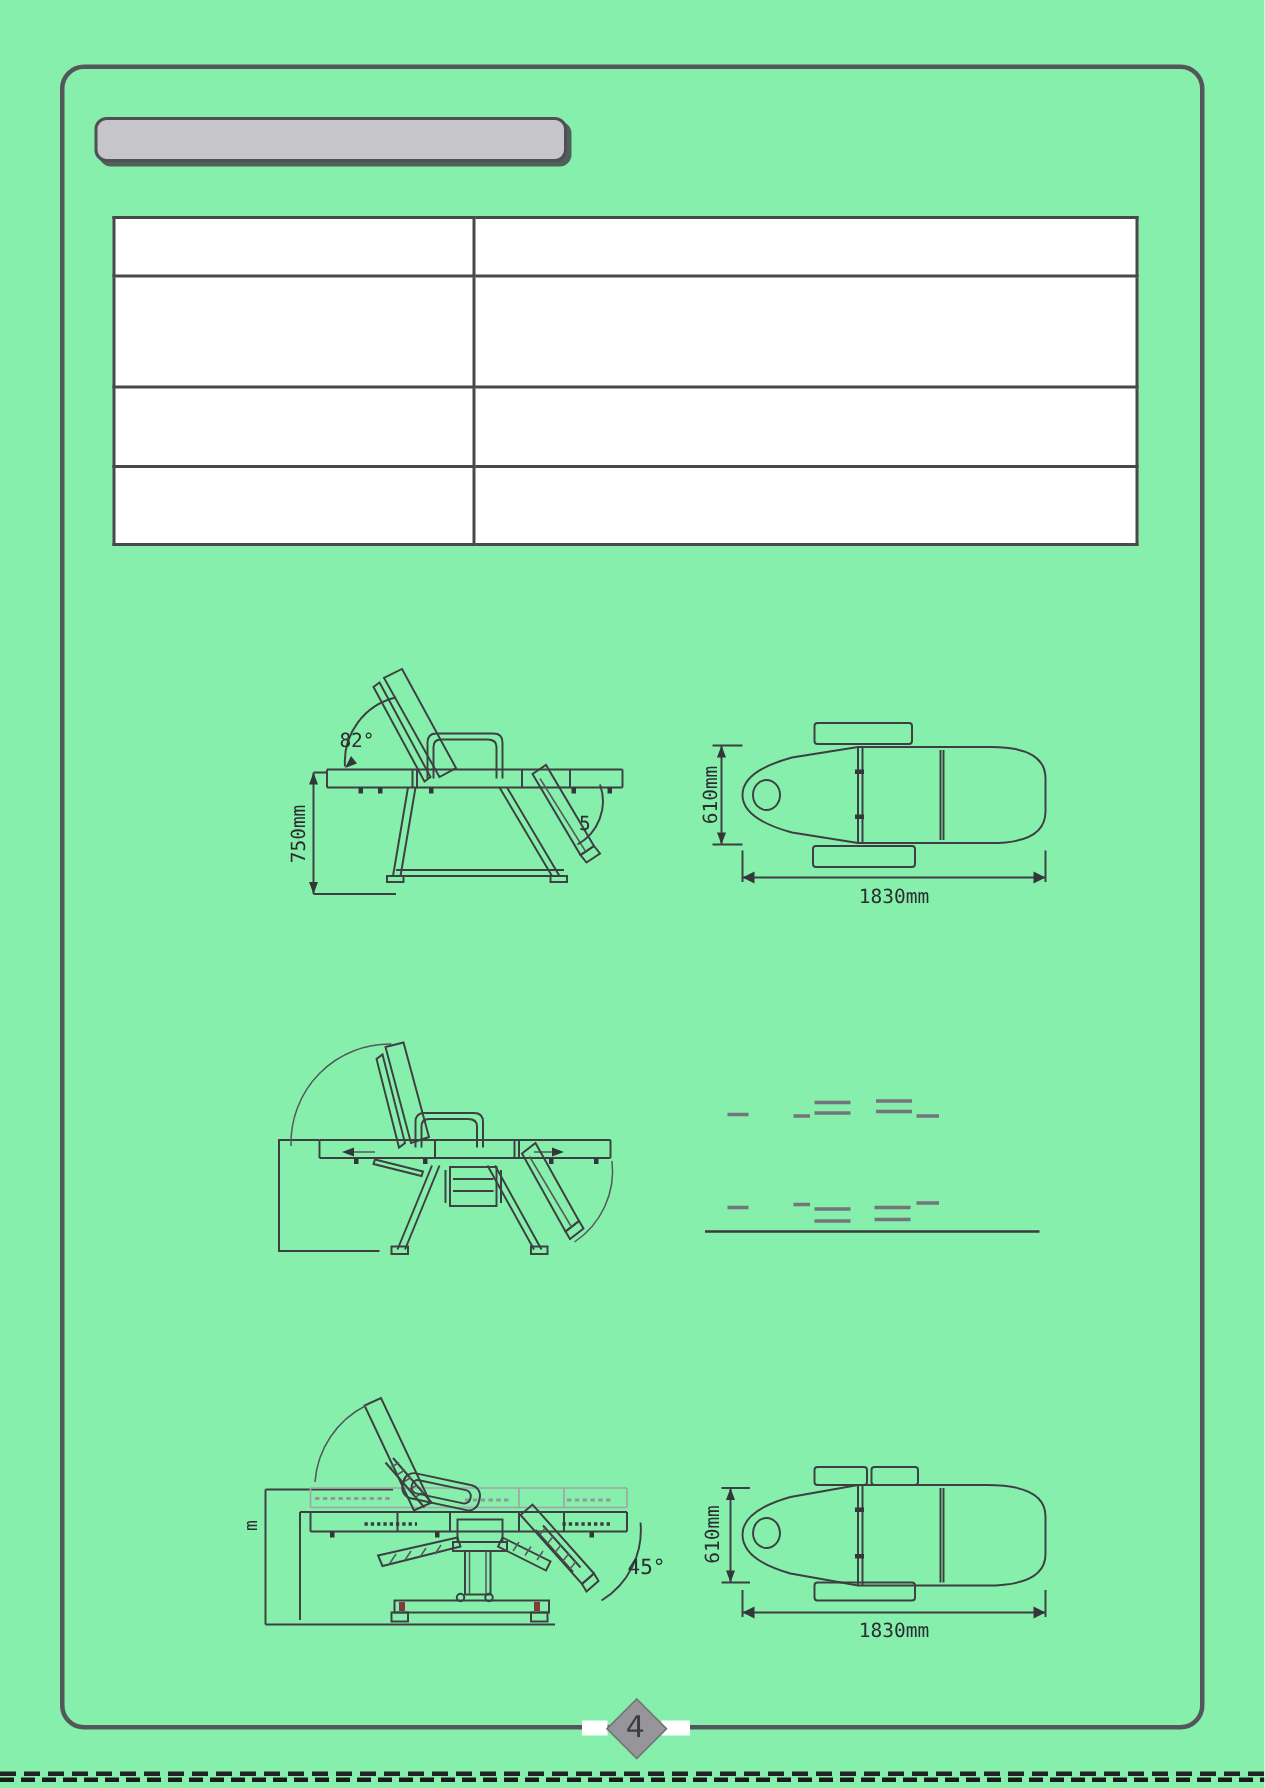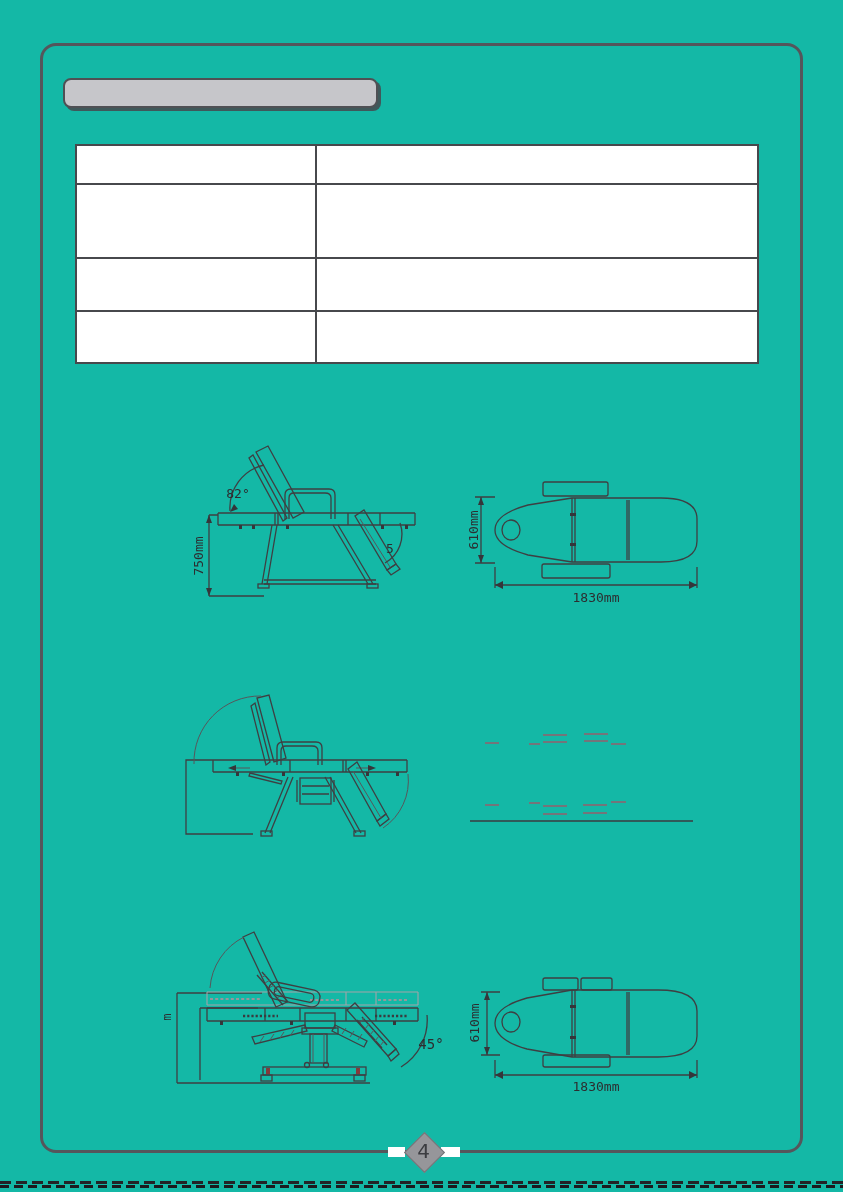--- a/index.html
+++ b/index.html
@@ -1,16 +1,16 @@
 <!DOCTYPE html>
 <html><head>
 <meta charset="utf-8">
 <style>
   html,body{margin:0;padding:0;background:#ffffff;}
-  .page{position:relative;width:843px;height:1192px;background:#14b8a6;overflow:hidden;
+  .page{position:relative;width:843px;height:1192px;background:#86efac;overflow:hidden;
         font-family:"DejaVu Sans Mono", monospace;}
   .page-border{position:absolute;left:40px;top:43px;width:763px;height:1110px;
         box-sizing:border-box;border:3px solid #55565b;border-radius:16px;}
   .title-pill{position:absolute;left:63px;top:78px;width:315px;height:30px;
         box-sizing:border-box;background:#c6c6ca;border:2px solid #4f5054;border-radius:8px;
         box-shadow:3px 3px 0 rgba(70,70,76,.85);}
   .title-pill span{display:block;line-height:26px;padding-left:10px;color:#3a3a3e;font-size:13px;}
   table.spec{position:absolute;left:75px;top:144px;width:682px;border-collapse:collapse;table-layout:fixed;}
   table.spec td{border:2px solid #47484c;background:#ffffff;}
   .fig{position:absolute;}

